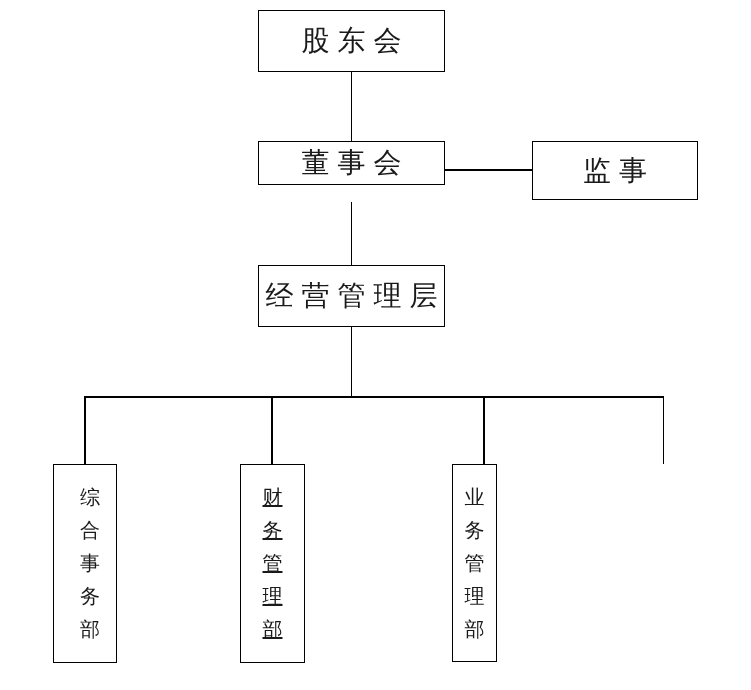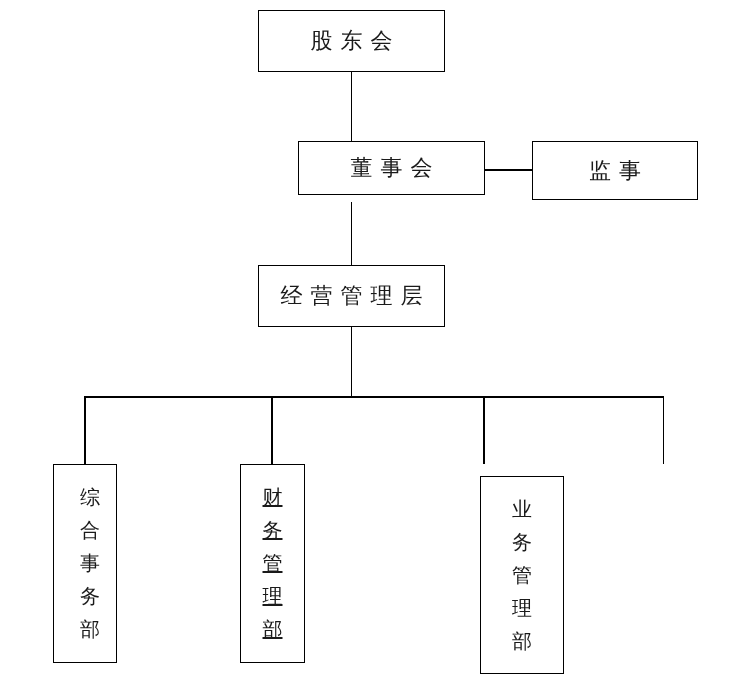--- a/index.html
+++ b/index.html
@@ -19,21 +19,21 @@
   .box {
     position: absolute;
     box-sizing: border-box;
     border: 1.5px solid #000000;
     background: #ffffff;
     display: flex;
     align-items: center;
     justify-content: center;
   }
   .h-label {
-    font-size: 22px;
+    font-size: 28px;
     letter-spacing: 8px;
     padding-left: 8px; 
     white-space: nowrap;
     line-height: 1;
   }
   .v-label {
     font-size: 20px;
     width: 1.25em;
     word-break: break-all;
     text-align: center;
@@ -41,26 +41,26 @@
   }
   .line-h, .line-v {
     position: absolute;
     background: #000000;
   }
   .line-h { height: 1.5px; }
   .line-v { width: 1.5px; }
 
   
   #node-shareholders { left: 258px; top: 10px;  width: 187px; height: 62px; }
-  #node-board        { left: 258px; top: 141px; width: 187px; height: 54px; margin-left: 40px; }
+  #node-board        { left: 258px; top: 141px; width: 187px; height: 44px; }
   #node-supervisor   { left: 532px; top: 141px; width: 166px; height: 59px; }
   #node-management   { left: 258px; top: 265px; width: 187px; height: 62px; }
   #node-dept-1       { left: 53px;  top: 464px; width: 64px;  height: 199px; padding-left: 10px; }
   #node-dept-2       { left: 240px; top: 464px; width: 65px;  height: 199px; text-decoration: underline; }
-  #node-dept-3       { left: 480px; top: 464px; width: 84px;  height: 198px; margin-top: 12px; }
+  #node-dept-3       { left: 452px; top: 464px; width: 45px;  height: 198px; }
   #node-dept-4       { left: 628px; top: 464px; width: 64px;  height: 198px; }
 
   
   #edge-sh-board      { left: 350.5px; top: 72px;  height: 69px; }
   #edge-board-sup     { left: 444px;   top: 169px; width: 89px; }
   #edge-board-mgmt    { left: 350.5px; top: 202px; height: 63px; }
   #edge-mgmt-bus      { left: 350.5px; top: 327px; height: 70px; }
   #edge-bus-h         { left: 84px;    top: 396px; width: 580px; }
   #edge-drop-1        { left: 84px;    top: 396px; height: 68px; }
   #edge-drop-2        { left: 271px;   top: 396px; height: 68px; }

